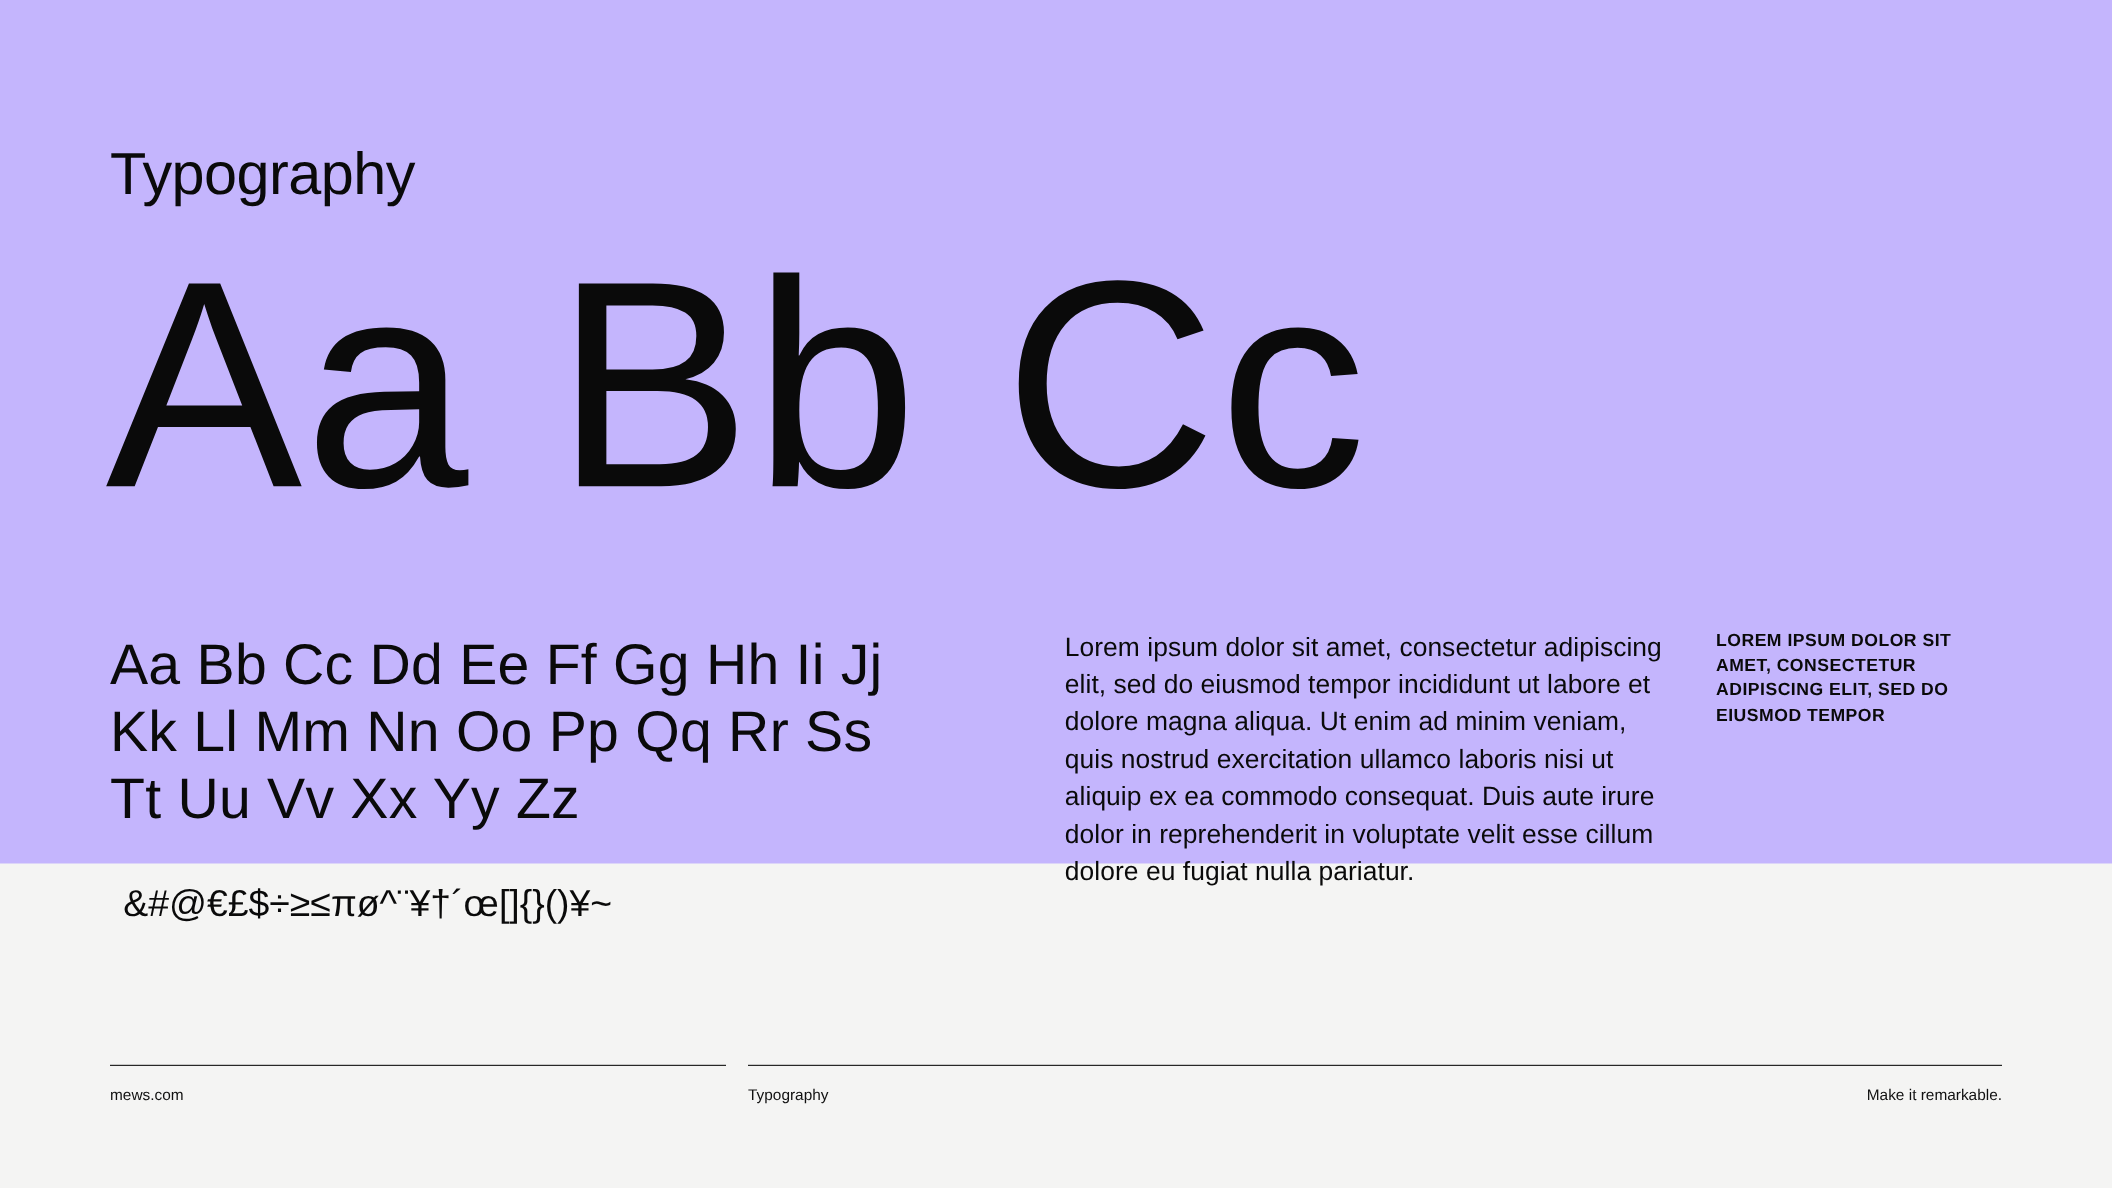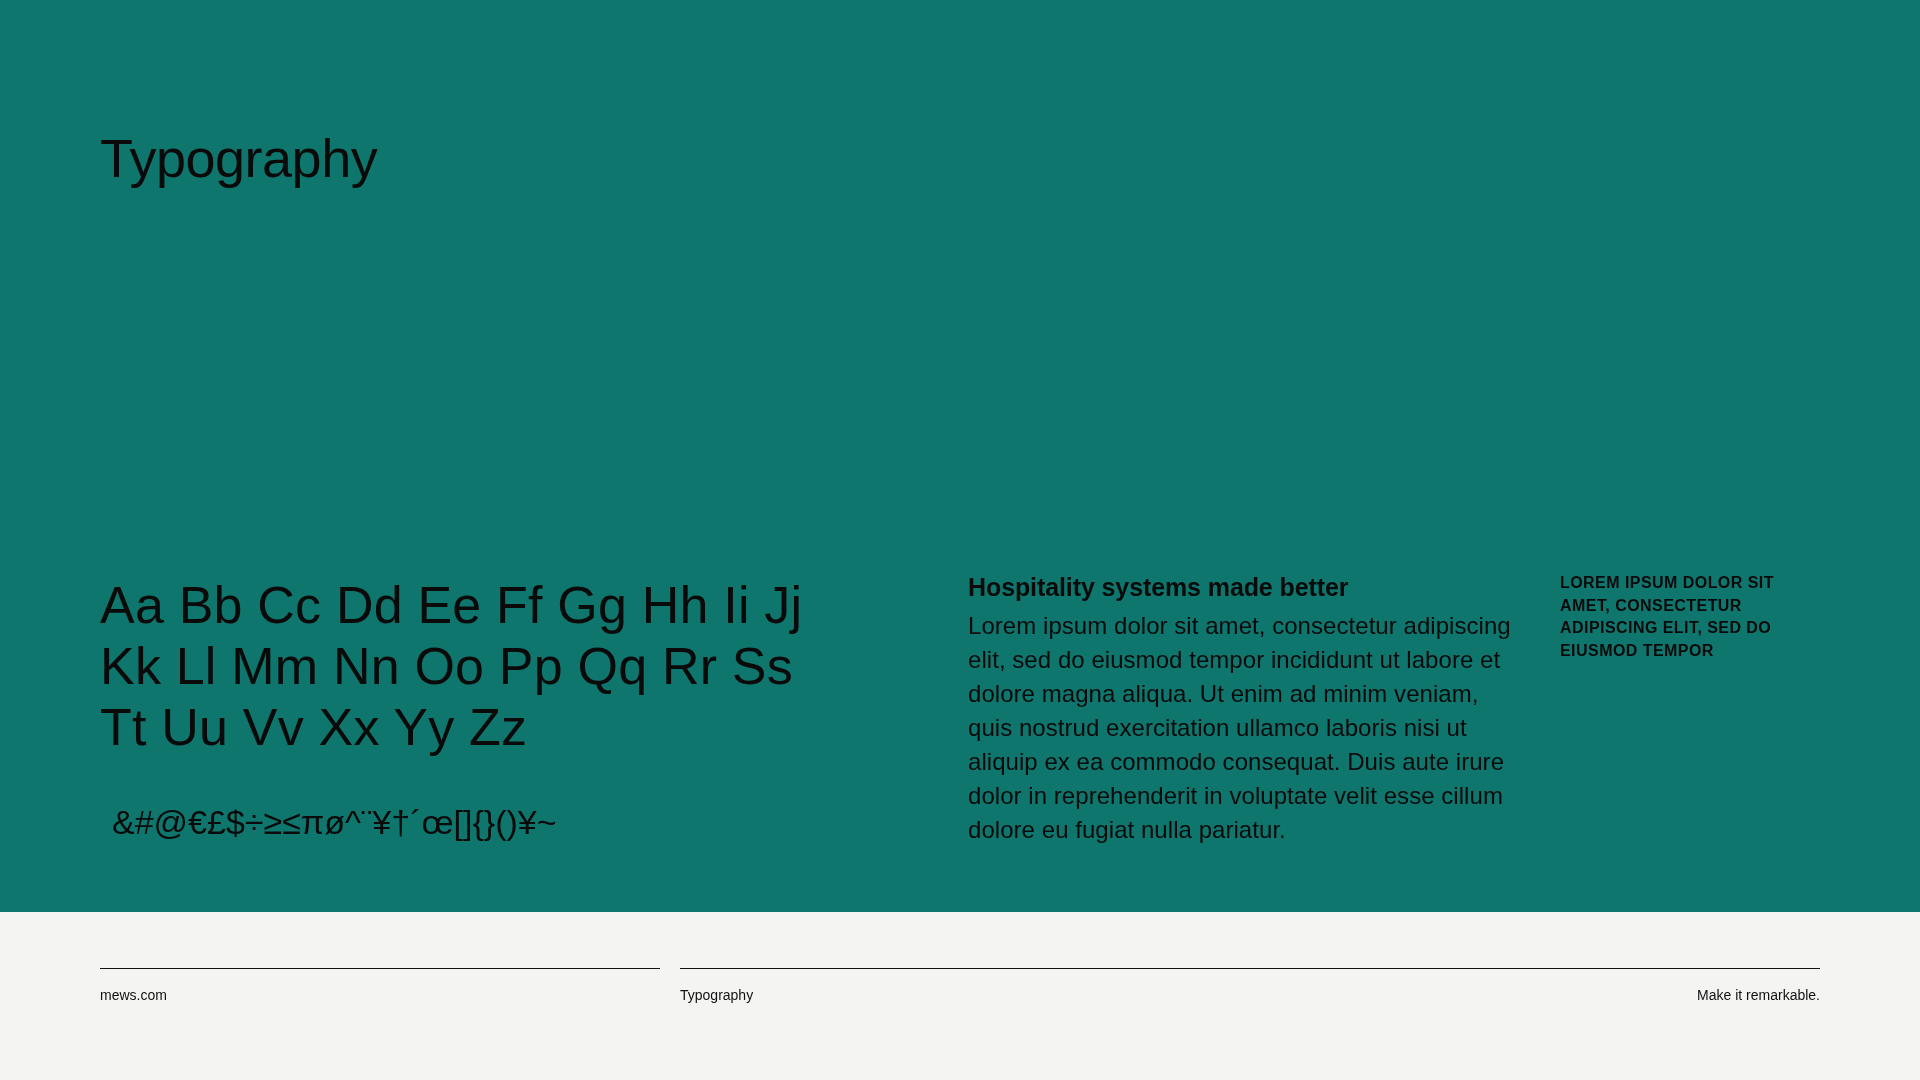--- a/index.html
+++ b/index.html
@@ -10,22 +10,22 @@
     width: 1920px;
     height: 1080px;
     background: #f4f4f3;
     font-family: "Liberation Sans", sans-serif;
     color: #0a0a0a;
     overflow: hidden;
   }
   .page {
     position: relative;
     width: 1920px;
-    height: 912px;
-    background: #0f766e;
+    height: 785px;
+    background: #c4b5fd;
     box-sizing: border-box;
     padding-left: 36px;
   }
 
   
   .page-title {
     position: absolute;
     left: 100px;
     top: 95px;
     font-size: 54px;
@@ -131,29 +131,29 @@
   .footer-center { left: 680px; }
   .footer-right  { right: 100px; text-align: center; }
 </style>
 </head>
 <body>
 
 <div class="page">
 
   <h1 class="page-title">Typography</h1>
 
+  <div class="specimen">Aa Bb Cc</div>
 
   <div class="alphabet">Aa Bb Cc Dd Ee Ff Gg Hh Ii Jj Kk Ll Mm Nn Oo Pp Qq Rr Ss Tt Uu Vv Xx Yy Zz</div>
 
   <div class="glyphs">
     <div>&amp;#@€£$÷≥≤πø^¨¥†´œ[]{}()¥~</div>
   </div>
 
   <div class="copy-col">
-    <p class="copy-head">Hospitality systems made better</p>
     <p class="copy-body">Lorem ipsum dolor sit amet, consectetur adipiscing elit, sed do eiusmod tempor incididunt ut labore et dolore magna aliqua. Ut enim ad minim veniam, quis nostrud exercitation ullamco laboris nisi ut aliquip ex ea commodo consequat. Duis aute irure dolor in reprehenderit in voluptate velit esse cillum dolore eu fugiat nulla pariatur.</p>
   </div>
 
   <div class="caps-col">Lorem ipsum dolor sit amet, consectetur adipiscing elit, sed do eiusmod tempor</div>
 
   <div class="rule rule-left"></div>
   <div class="rule rule-right"></div>
 
   <div class="footer-item footer-left">mews.com</div>
   <div class="footer-item footer-center">Typography</div>

